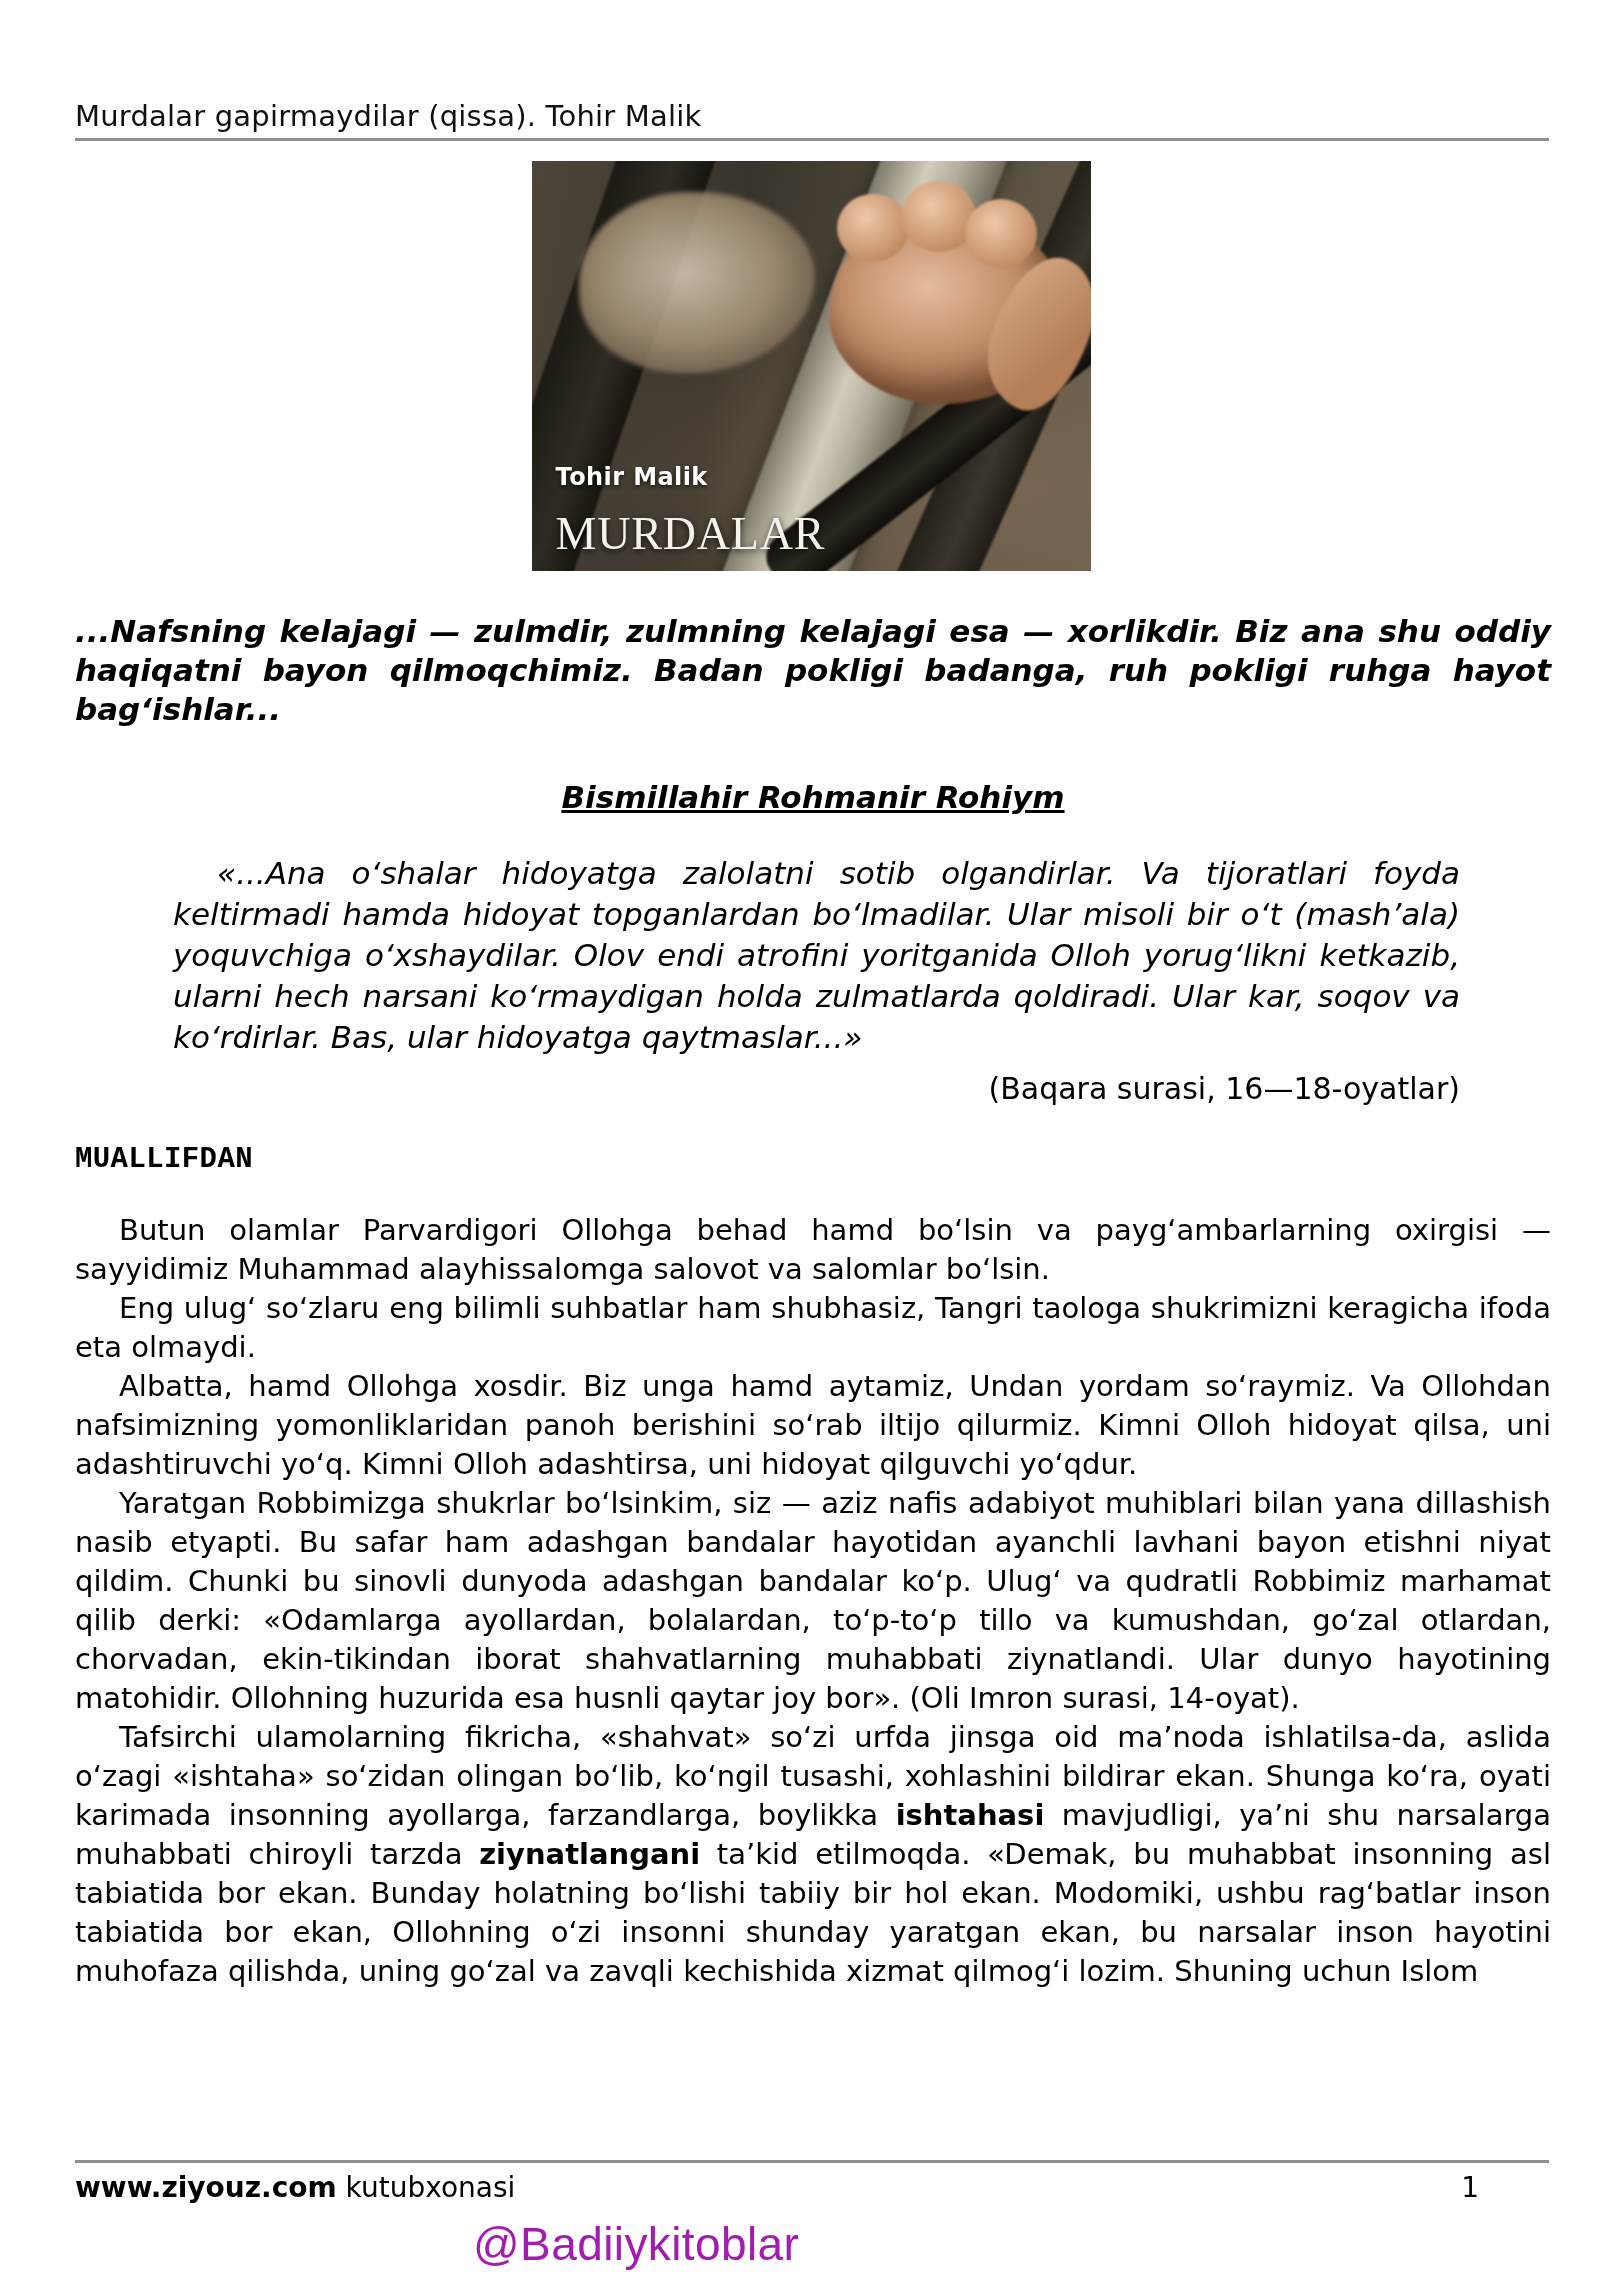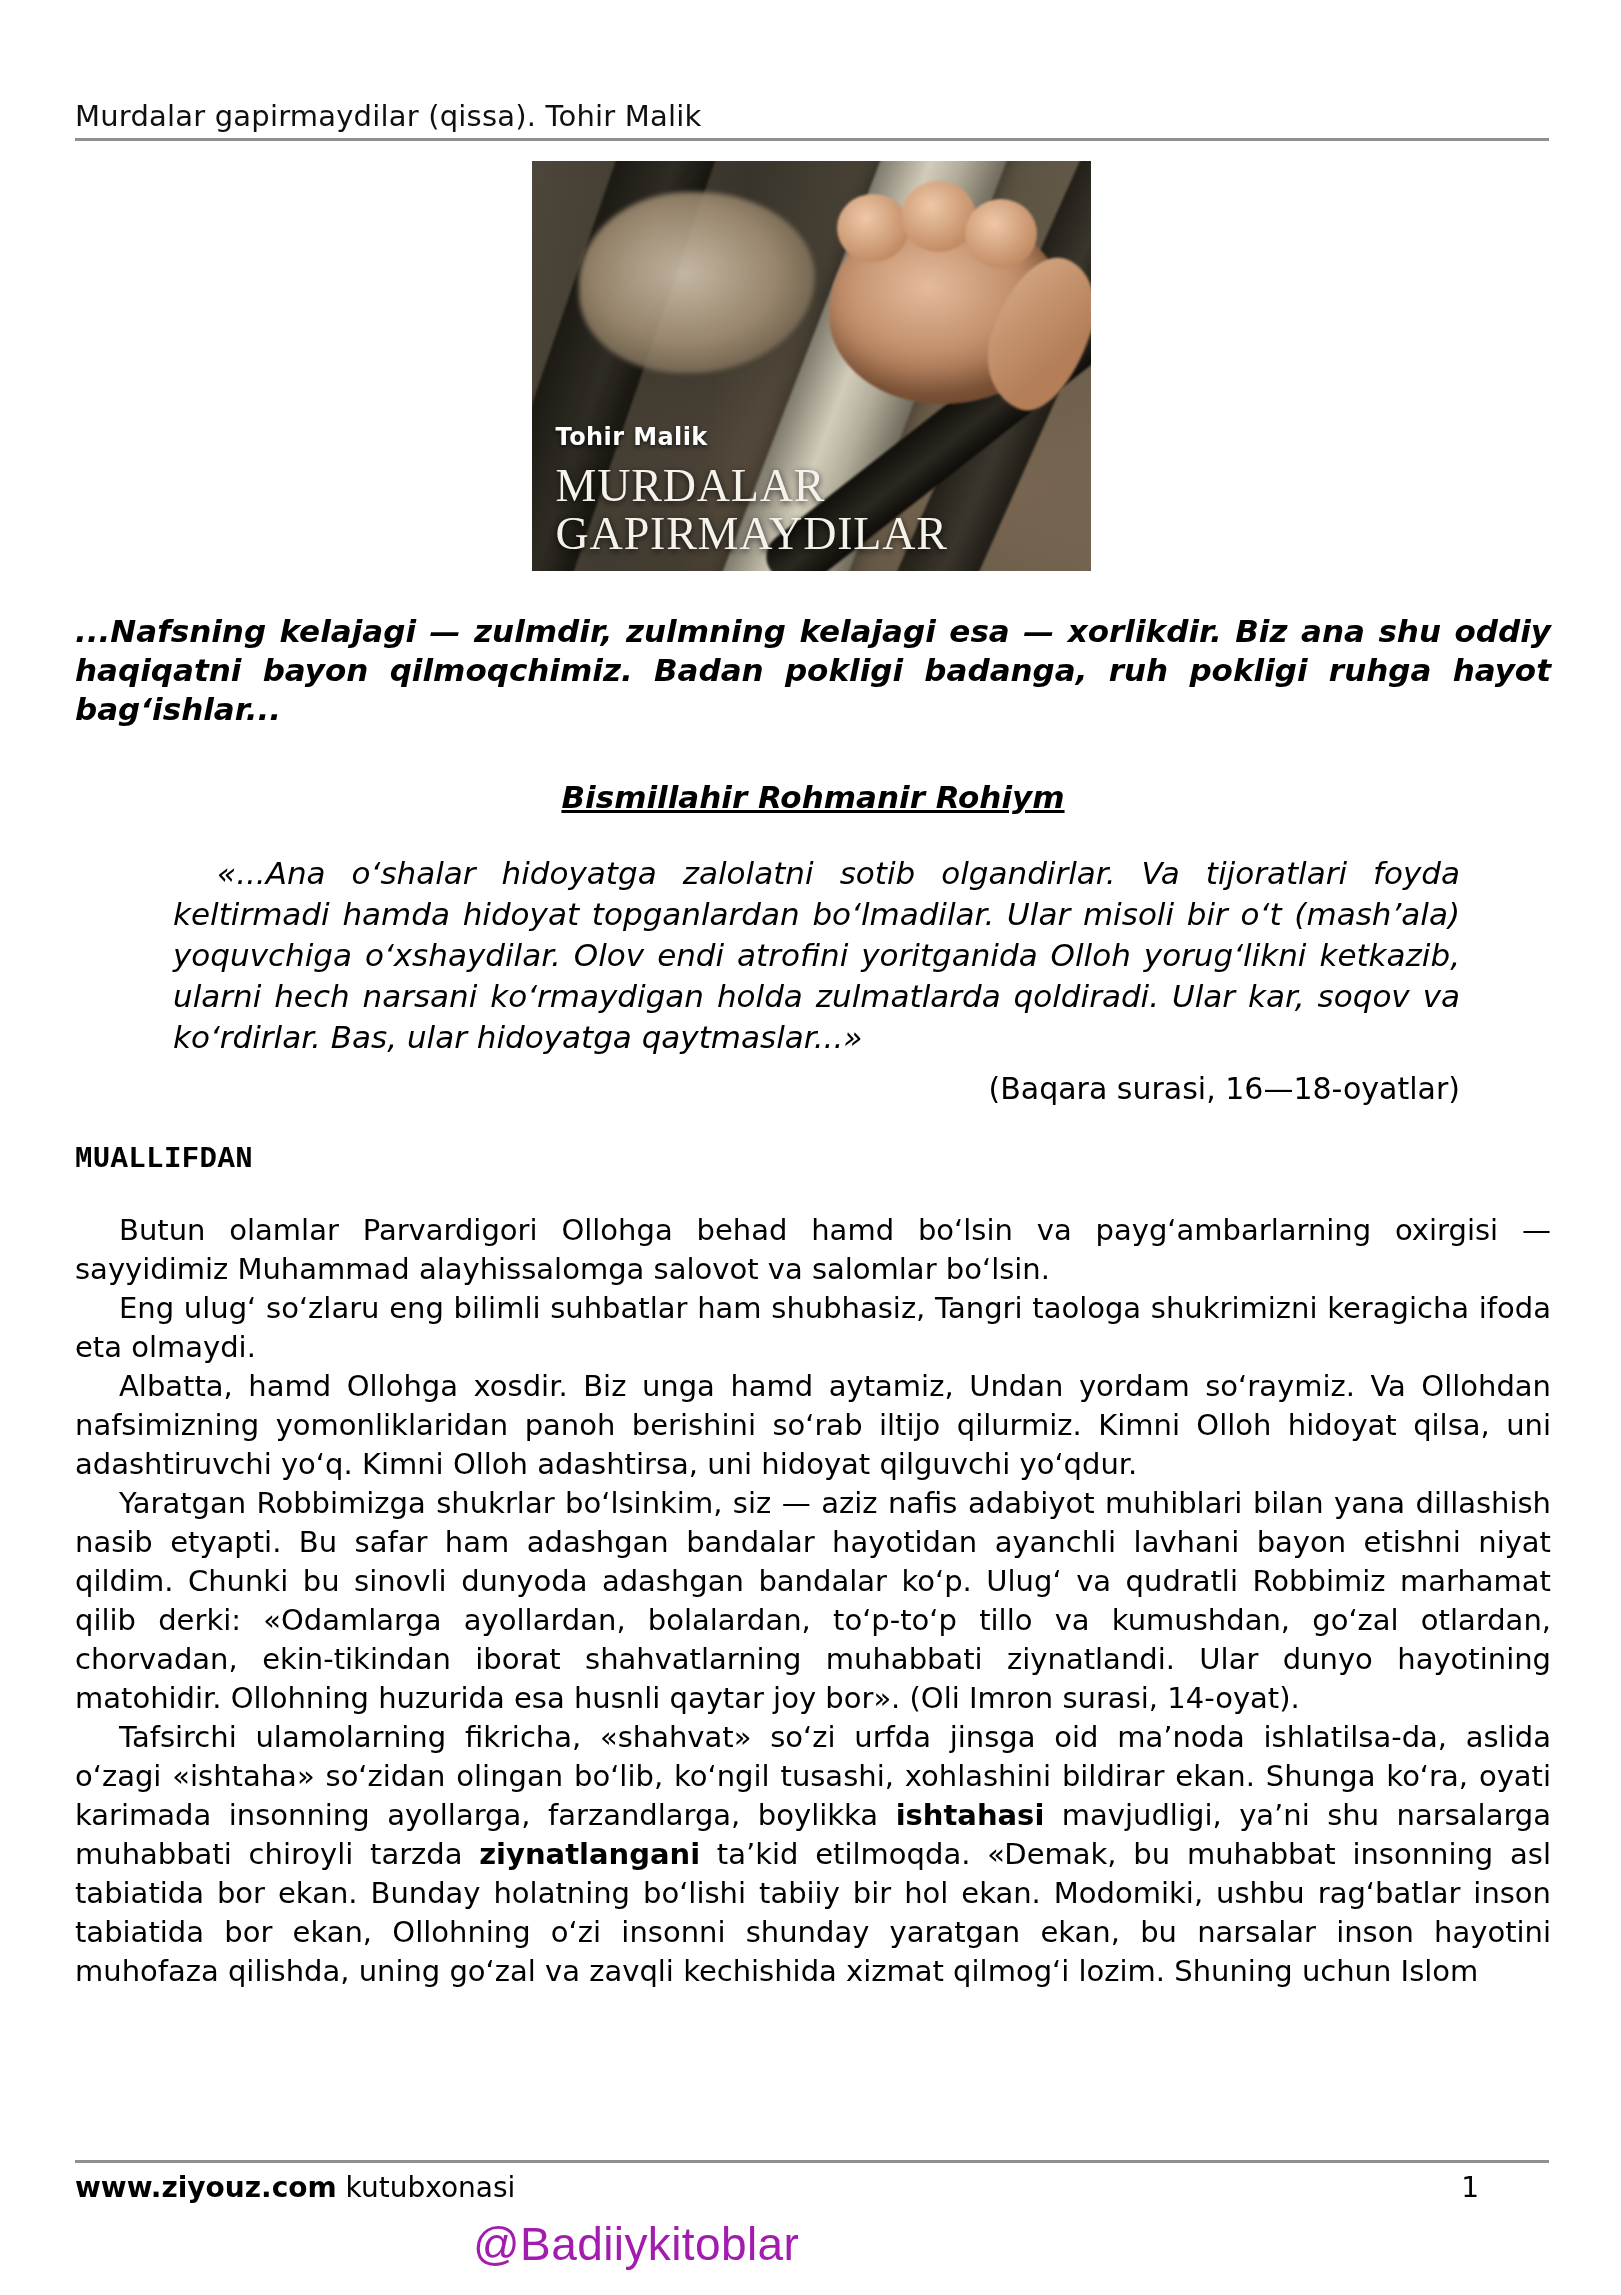--- a/index.html
+++ b/index.html
@@ -79,21 +79,21 @@
     background:radial-gradient(55% 55% at 45% 45%, #dccdb7, #a89478 70%, #7d6e58 100%);
     border-radius:48% 52% 55% 45%/52% 48% 55% 45%;
     opacity:.85; filter:blur(2.4px);
   }
   .cover-text{
     position:absolute; left:23.6px; bottom:12.6px; z-index:5;
   }
   .cover-author{
     font-family:"DejaVu Sans", sans-serif; font-weight:bold;
     color:#ffffff; font-size:24px; letter-spacing:0.4px;
-    text-shadow:0 1.6px 4.7px rgba(0,0,0,.7); margin-bottom:11px;
+    text-shadow:0 1.6px 4.7px rgba(0,0,0,.7); margin-bottom:19px;
   }
   .cover-title-line{
     font-family:"Liberation Serif", serif;
     color:#f4f2ea; font-size:46px; line-height:48px; letter-spacing:0.8px;
     text-shadow:0 1.6px 6.3px rgba(0,0,0,.75);
   }
 
   
   .epigraph{
     position:absolute; left:75px; top:612px; width:1476px;
@@ -168,21 +168,20 @@
     <div class="hand hand2"></div>
     <div class="bar bar-grip"></div>
     <div class="hand fist"></div>
     <div class="knuckle k1"></div>
     <div class="knuckle k2"></div>
     <div class="knuckle k3"></div>
     <div class="hand thumb"></div>
     <div class="cover-text">
       <div class="cover-author">Tohir Malik</div>
       <div class="cover-title-line">MURDALAR</div>
-      <div class="cover-title-line">GAPIRMAYDILAR</div>
     </div>
   </div>
 
   <div class="epigraph">...Nafsning kelajagi — zulmdir, zulmning kelajagi esa — xorlikdir. Biz ana shu oddiy haqiqatni bayon qilmoqchimiz. Badan pokligi badanga, ruh pokligi ruhga hayot bag‘ishlar...</div>
 
   <div class="bismillah">Bismillahir Rohmanir Rohiym</div>
 
   <div class="quote">«...Ana o‘shalar hidoyatga zalolatni sotib olgandirlar. Va tijoratlari foyda keltirmadi hamda hidoyat topganlardan bo‘lmadilar. Ular misoli bir o‘t (mash’ala) yoquvchiga o‘xshaydilar. Olov endi atrofini yoritganida Olloh yorug‘likni ketkazib, ularni hech narsani ko‘rmaydigan holda zulmatlarda qoldiradi. Ular kar, soqov va ko‘rdirlar. Bas, ular hidoyatga qaytmaslar...»</div>
   <div class="attribution">(Baqara surasi, 16—18-oyatlar)</div>
 

